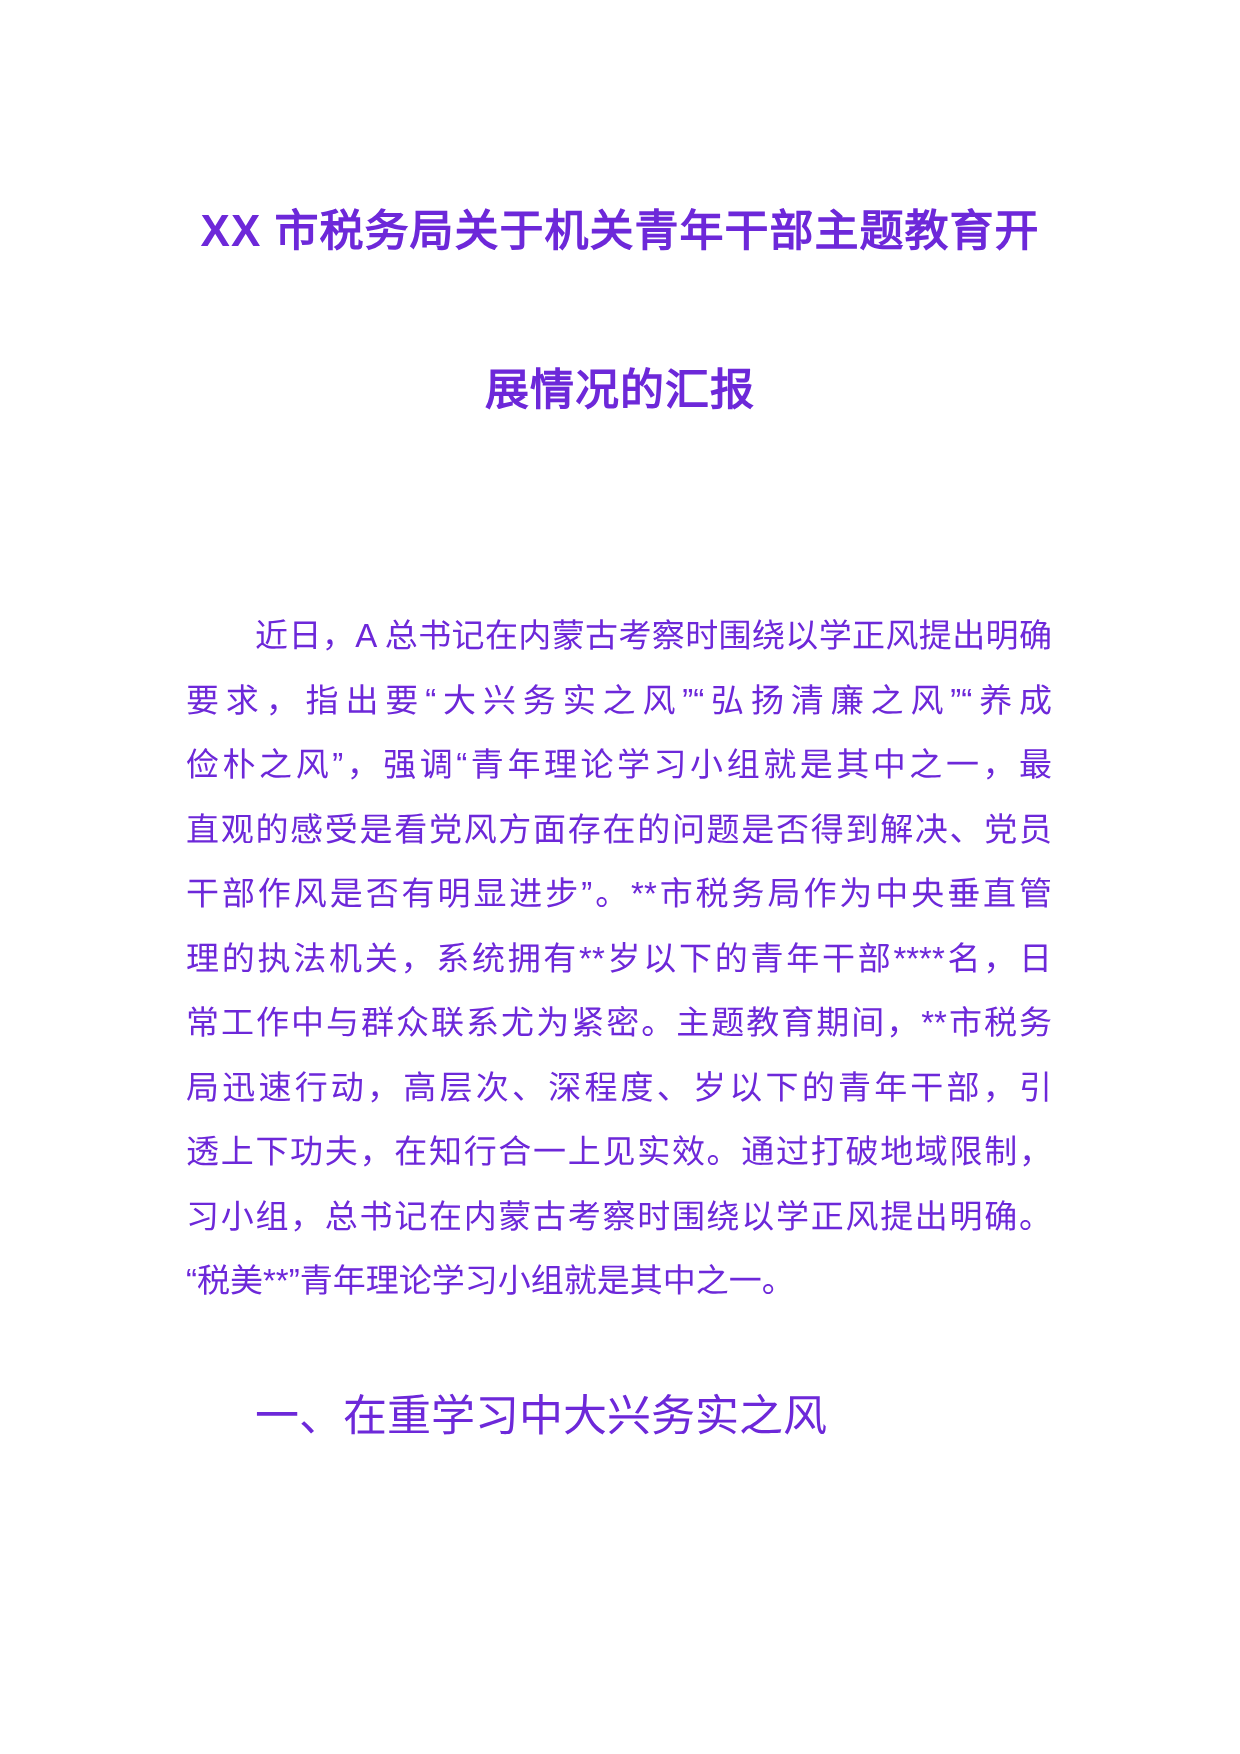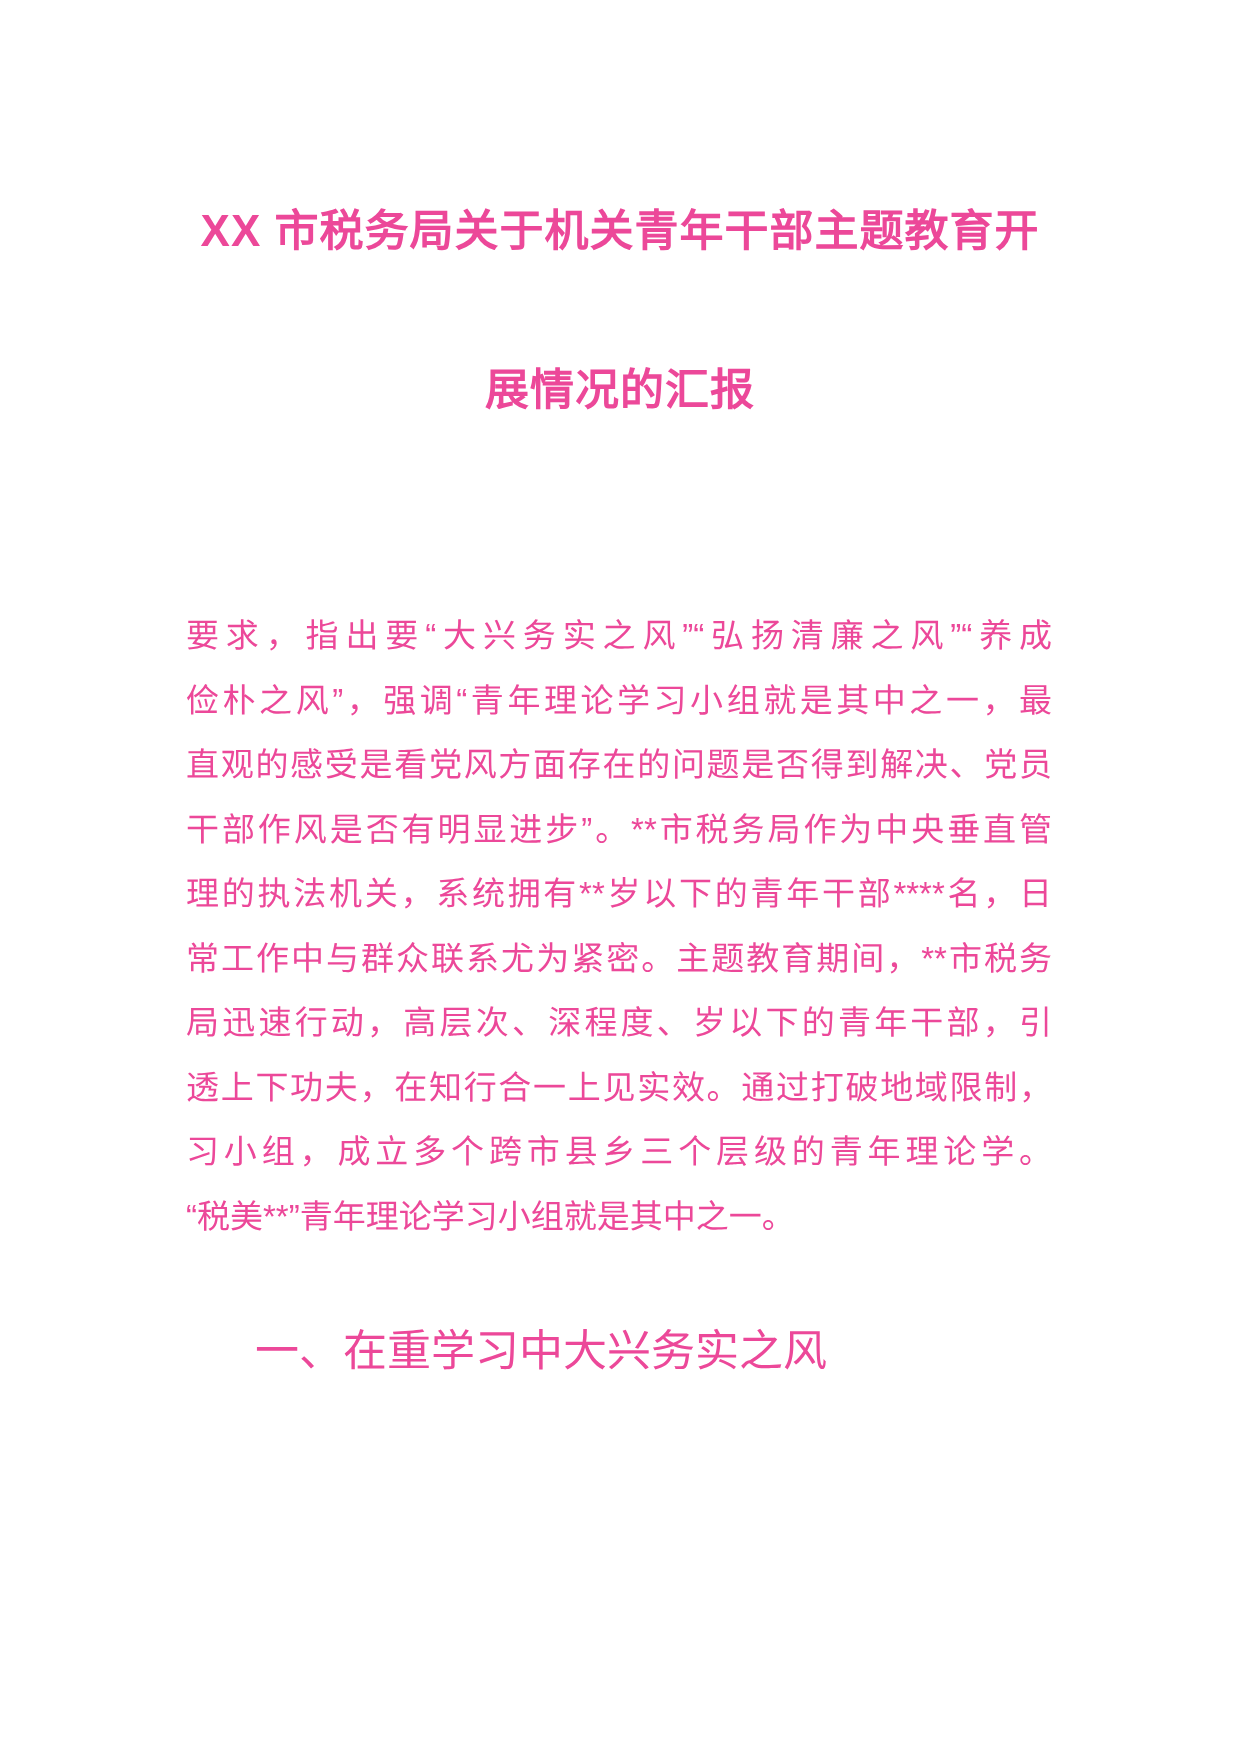--- a/index.html
+++ b/index.html
@@ -6,21 +6,21 @@
     margin: 0;
     padding: 0;
     background: #888888;
   }
   .page {
     position: relative;
     width: 1240px;
     height: 1754px;
     margin: 0 auto;
     background: #ffffff;
-    color: #ec4899;
+    color: #6d28d9;
     font-family: "Liberation Sans", sans-serif;
     overflow: hidden;
   }
   .doc-title {
     margin: 0;
     padding: 151px 0 0 0;
     font-size: 44px;
     font-weight: bold;
     line-height: 159px;
     text-align: center;
@@ -59,27 +59,28 @@
 <body>
 
 <div class="page">
 
   <h1 class="doc-title">
     <span class="title-line">XX 市税务局关于机关青年干部主题教育开</span>
     <span class="title-line">展情况的汇报</span>
   </h1>
 
   <div class="doc-body" id="paragraph">
+      <div class="pline justify indent">近日，A 总书记在内蒙古考察时围绕以学正风提出明确</div>
       <div class="pline justify">要求，指出要“大兴务实之风”“弘扬清廉之风”“养成</div>
       <div class="pline justify">俭朴之风”，强调“青年理论学习小组就是其中之一，最</div>
       <div class="pline justify">直观的感受是看党风方面存在的问题是否得到解决、党员</div>
       <div class="pline justify">干部作风是否有明显进步”。**市税务局作为中央垂直管</div>
       <div class="pline justify">理的执法机关，系统拥有**岁以下的青年干部****名，日</div>
       <div class="pline justify">常工作中与群众联系尤为紧密。主题教育期间，**市税务</div>
       <div class="pline justify">局迅速行动，高层次、深程度、岁以下的青年干部，引</div>
       <div class="pline justify">透上下功夫，在知行合一上见实效。通过打破地域限制，</div>
-      <div class="pline justify">习小组，成立多个跨市县乡三个层级的青年理论学。</div>
+      <div class="pline justify">习小组，总书记在内蒙古考察时围绕以学正风提出明确。</div>
       <div class="pline">“税美**”青年理论学习小组就是其中之一。</div>
     </div>
 
   <h2 class="section-heading">一、在重学习中大兴务实之风</h2>
 
 </div>
 
 </body></html>

